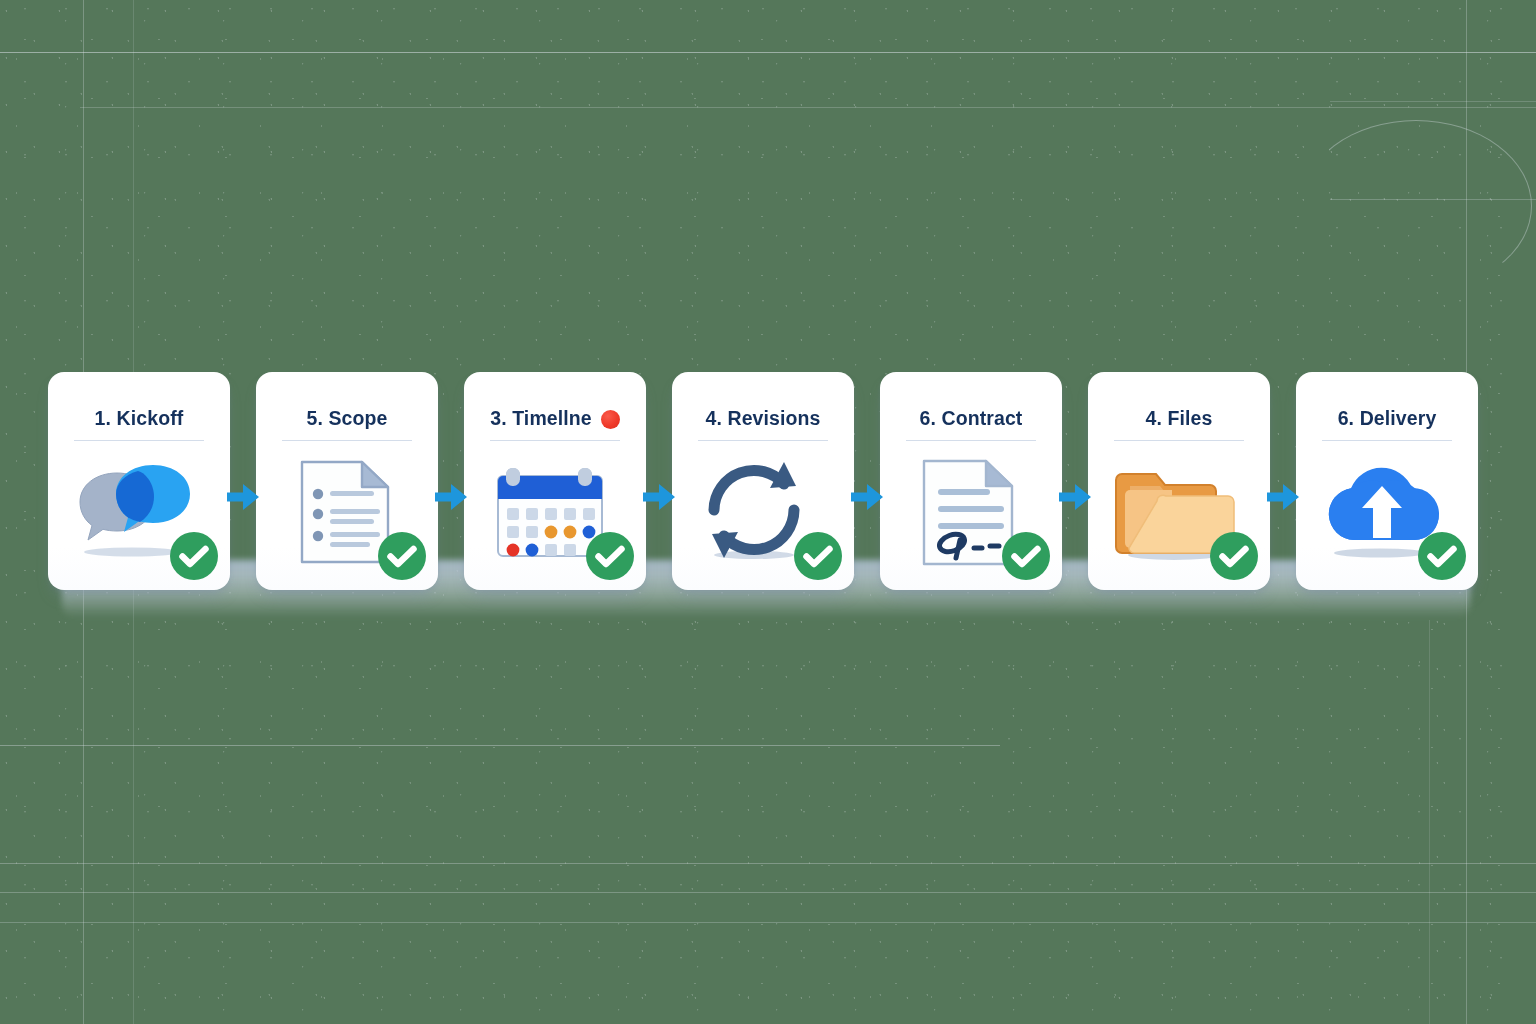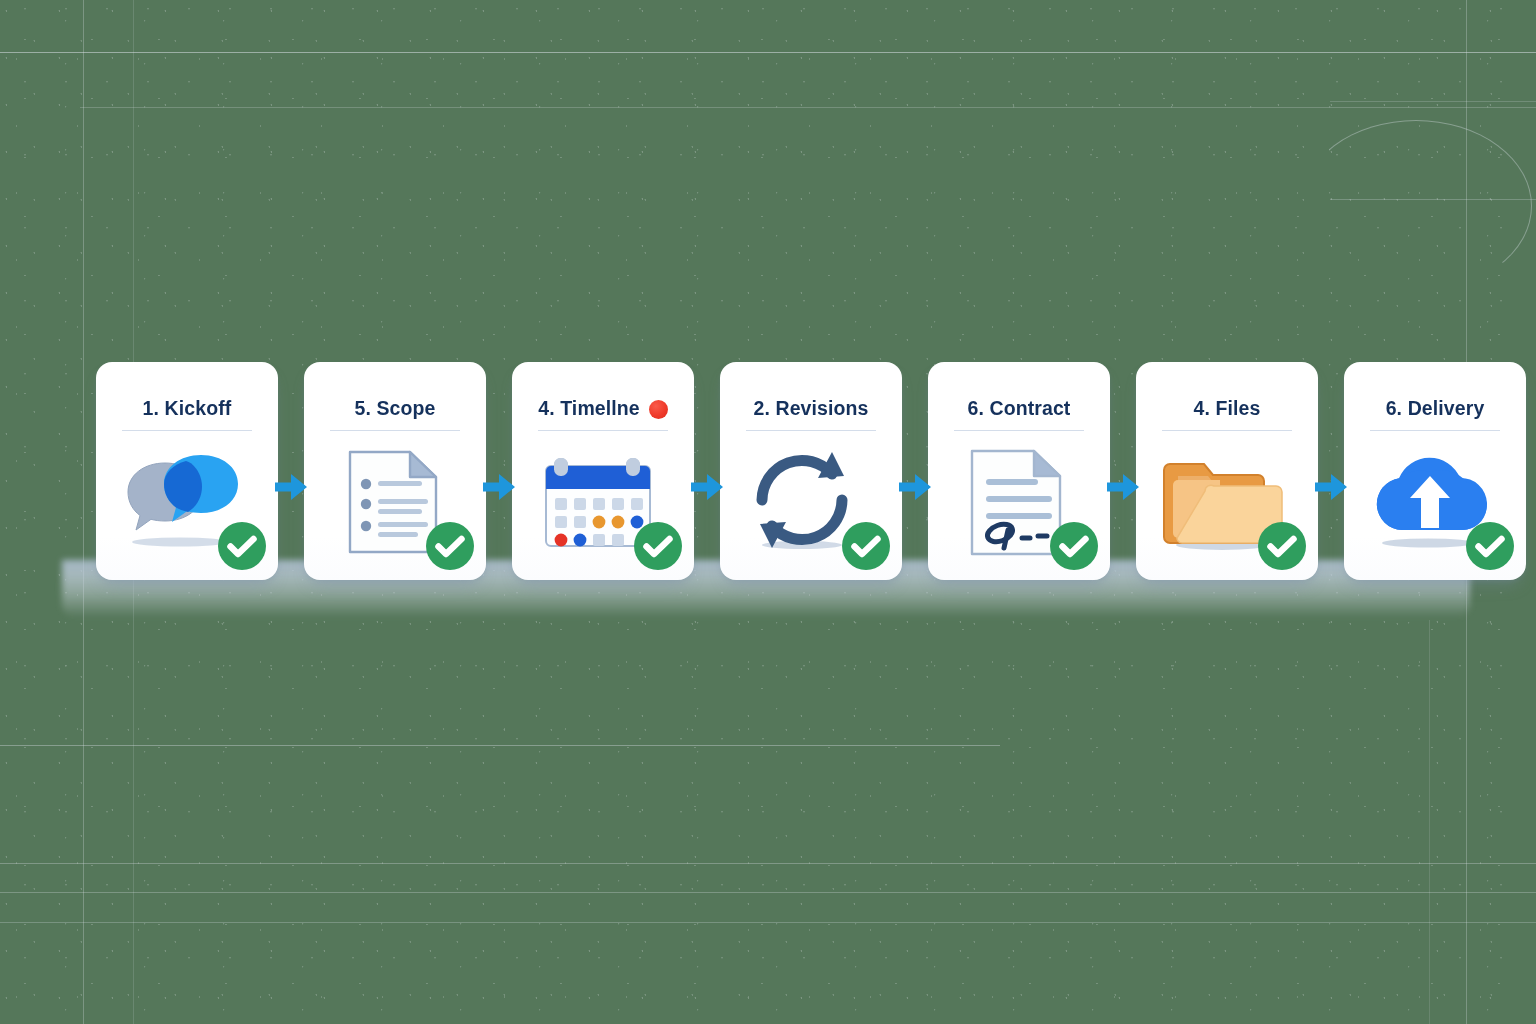--- a/index.html
+++ b/index.html
@@ -23,22 +23,22 @@
       radial-gradient(circle at 12% 23%, rgba(225,230,233,.9) .7px, transparent 1px),
       radial-gradient(circle at 37% 67%, rgba(225,230,233,.8) .7px, transparent 1px),
       radial-gradient(circle at 61% 12%, rgba(225,230,233,.7) .7px, transparent 1px),
       radial-gradient(circle at 83% 48%, rgba(225,230,233,.8) .7px, transparent 1px),
       radial-gradient(circle at 27% 88%, rgba(225,230,233,.7) .7px, transparent 1px),
       radial-gradient(circle at 73% 77%, rgba(225,230,233,.8) .7px, transparent 1px);
     background-size:53px 47px,67px 59px,41px 73px,79px 43px,61px 67px,47px 53px;}
 
   
   #flow{
-    position:absolute;left:48px;top:362px;width:1432px;height:250px;
-    display:flex;align-items:flex-start;margin-left:48px;
+    position:absolute;left:48px;top:372px;width:1432px;height:250px;
+    display:flex;align-items:flex-start;
   }
   #shelf{
     position:absolute;left:62px;top:560px;width:1408px;height:58px;
     background:linear-gradient(to bottom,
       rgba(180,196,216,.85) 0%,
       rgba(196,209,224,.72) 28%,
       rgba(210,220,231,.45) 58%,
       rgba(215,224,233,.12) 88%,
       rgba(215,224,233,0) 100%);
     filter:blur(3px);
@@ -180,21 +180,21 @@
   </div>
 
   <div class="arrow">
     <svg width="32" height="26" viewBox="0 0 32 26">
       <path d="M0 8.5h16V0l16 13-16 13v-8.5H0z" fill="#1e96dc"></path>
     </svg>
   </div>
 
   <div class="step">
     <div class="step-title-row">
-      <span class="step-title">4. Timellne</span>
+      <span class="step-title">3. Timellne</span>
       <span class="dot-flag"></span>
     </div>
     <div class="rule"></div>
     <div class="art">
       <div class="art-stage">
         <span>
           <svg width="142" height="112" viewBox="0 0 142 112">
             <rect x="22" y="12" width="14" height="18" rx="6.5" fill="#aebdd2"></rect>
             <rect x="94" y="12" width="14" height="18" rx="6.5" fill="#aebdd2"></rect>
             <rect x="14" y="20" width="104" height="80" rx="5" fill="#fdfeff" stroke="#a7bad4" stroke-width="2"></rect>
@@ -231,21 +231,21 @@
   </div>
 
   <div class="arrow">
     <svg width="32" height="26" viewBox="0 0 32 26">
       <path d="M0 8.5h16V0l16 13-16 13v-8.5H0z" fill="#1e96dc"></path>
     </svg>
   </div>
 
   <div class="step">
     <div class="step-title-row">
-      <span class="step-title">2. Revisions</span>
+      <span class="step-title">4. Revisions</span>
     </div>
     <div class="rule"></div>
     <div class="art">
       <div class="art-stage">
         <span>
           <svg width="142" height="112" viewBox="0 0 142 112">
             <ellipse cx="62" cy="99" rx="40" ry="4" fill="#c2cedf" opacity=".75"></ellipse>
             <g fill="none" stroke="#3a5a82" stroke-width="11" stroke-linecap="round">
               <path d="M22 54a40 40 0 0 1 70-26"></path>
               <path d="M102 54a40 40 0 0 1-70 26"></path>

